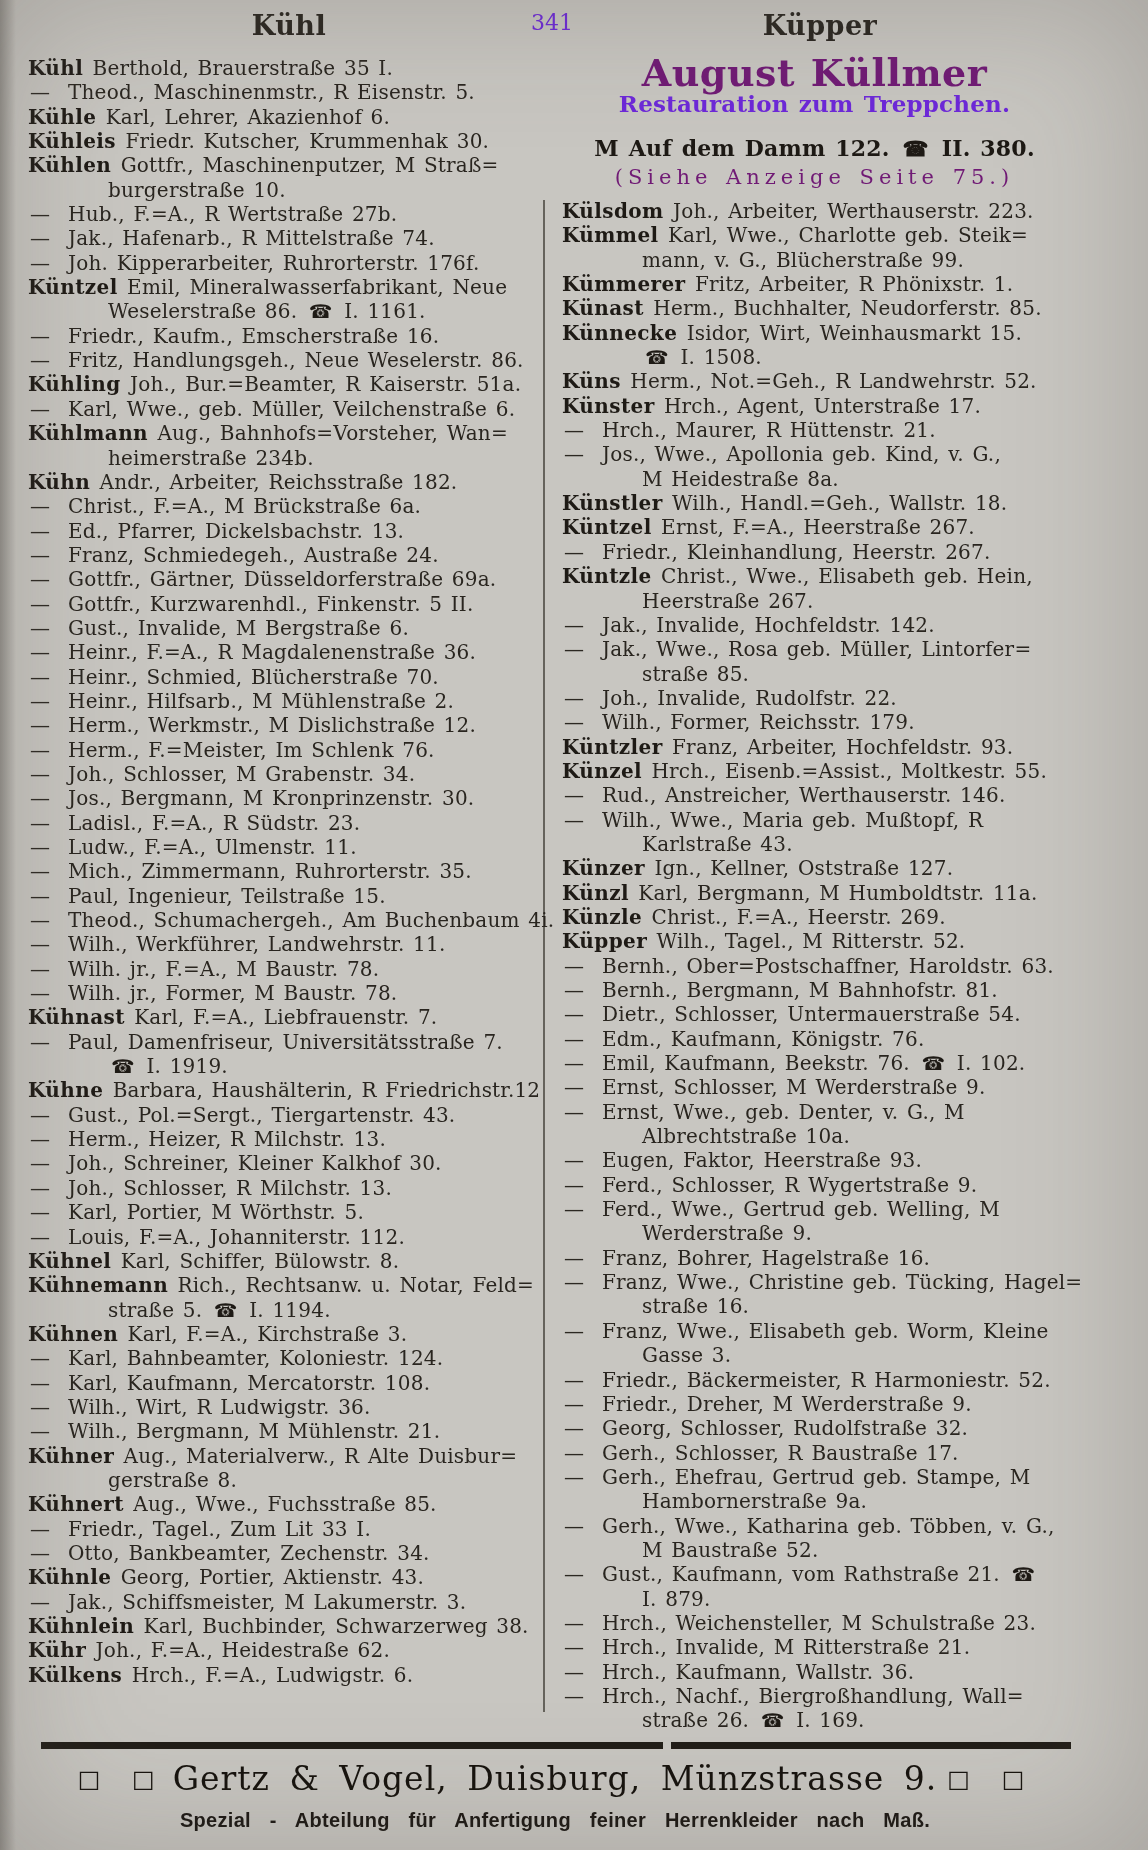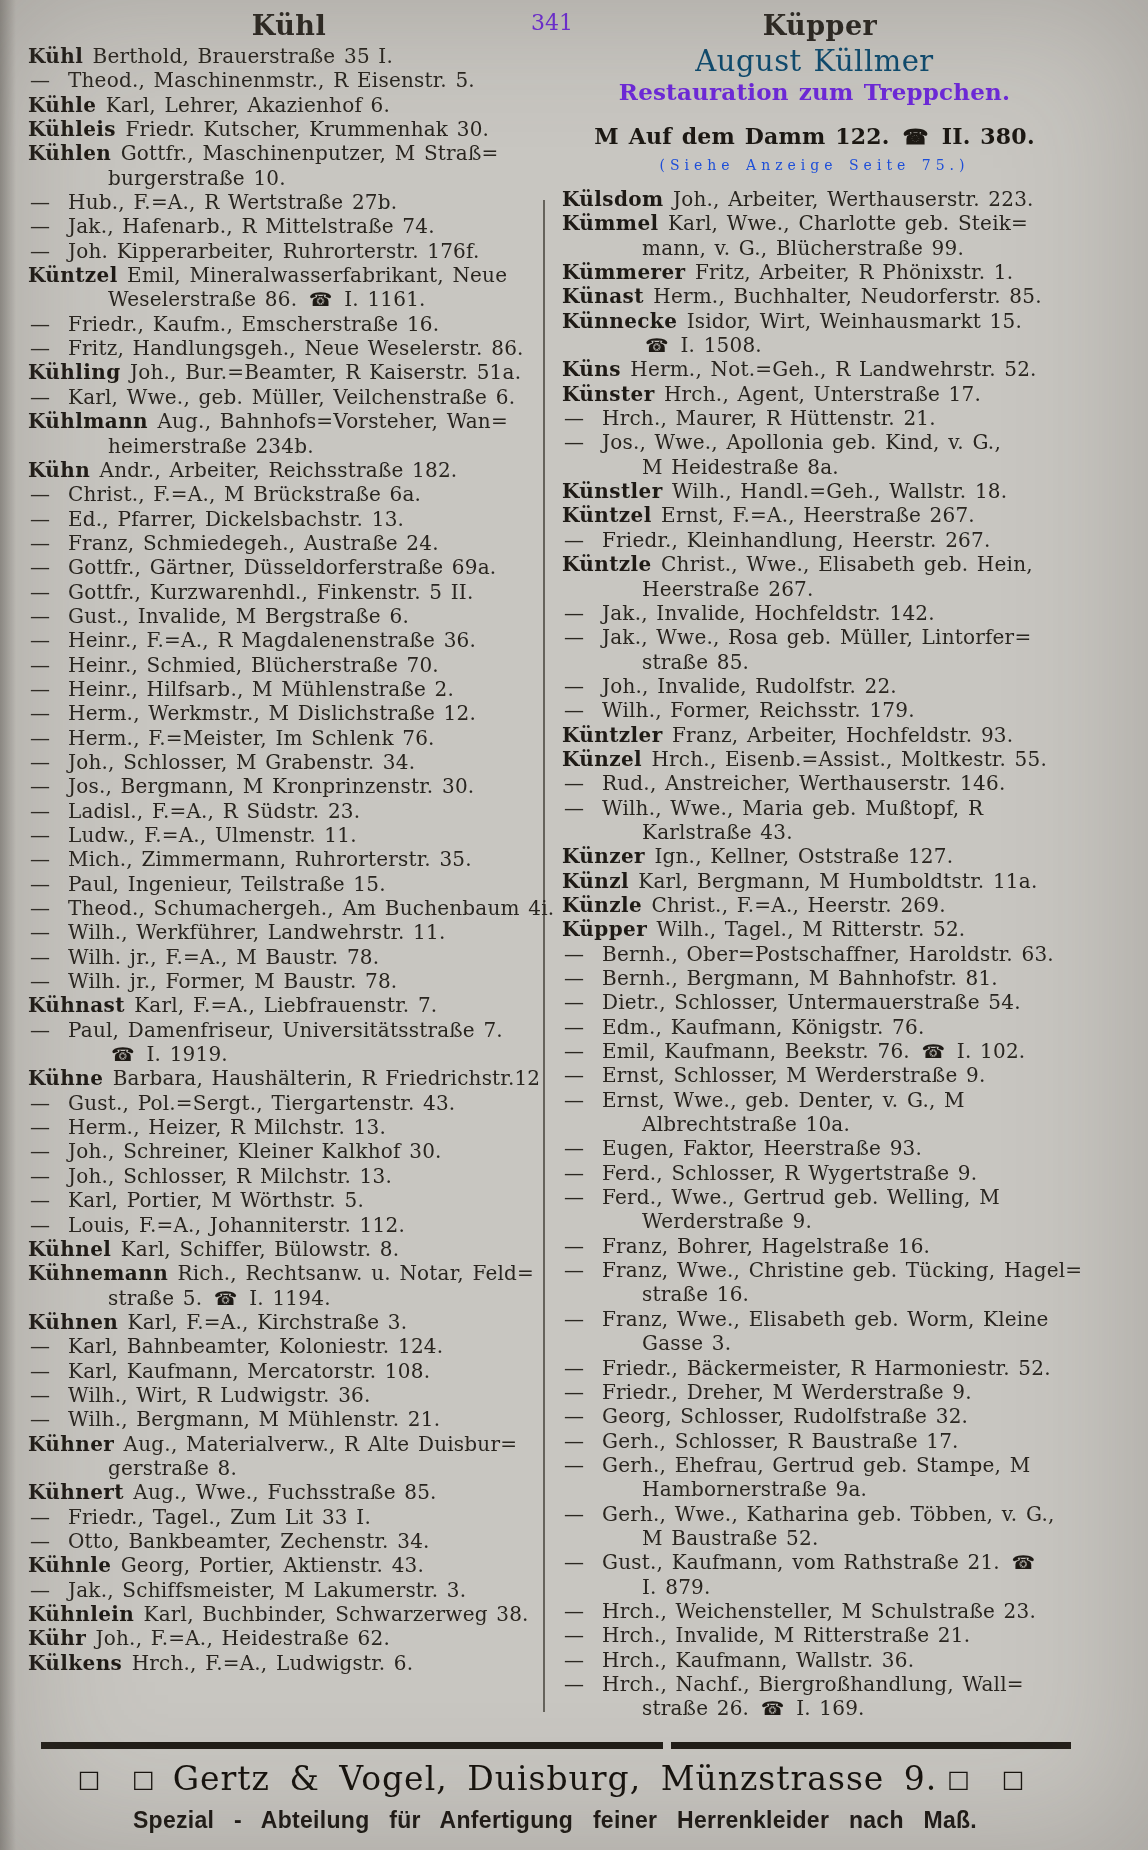--- a/index.html
+++ b/index.html
@@ -17,50 +17,50 @@
     position:absolute;left:0;top:0;width:16px;height:100%;z-index:4;pointer-events:none;
     background:linear-gradient(90deg,rgba(62,58,52,0.38),rgba(62,58,52,0));
   }
   
   .hdr{position:absolute;top:10px;white-space:nowrap;}
   .hdr-kw{font-weight:bold;font-size:27px;letter-spacing:.5px;}
   .hdr-left{left:289px;transform:translateX(-50%);}
   .hdr-num{left:552px;transform:translateX(-50%);font-size:22px;color:#6d28d9;}
   .hdr-right{left:820px;transform:translateX(-50%);}
   
-  .col{position:absolute;top:44px;font-size:20px;line-height:24.35px;word-spacing:2px;letter-spacing:.2px;}
+  .col{position:absolute;top:56px;font-size:20px;line-height:24.35px;word-spacing:2px;letter-spacing:.2px;}
   .col-left{left:28px;width:515px;}
   .col-right{left:562px;width:525px;}
   .line{white-space:nowrap;}
   .line .surname{font-weight:bold;letter-spacing:.4px;color:#1e1a15;}
   .dash{display:inline-block;min-width:30px;margin-left:2px;margin-right:8px;color:#2c2822;}
   .cont{padding-left:80px;}
   .phone{font-size:.95em;padding:0 3px;color:#1e1a15;}
   
   .v-divider{
     position:absolute;left:543px;top:200px;height:1512px;width:2px;
     background:#45413a;opacity:.75;
   }
   
   .ad-kullmer{text-align:center;width:505px;margin-bottom:8px;}
-  .ad-name{font-weight:normal;font-size:29px;line-height:34px;letter-spacing:.5px;color:#0c4a6e;}
+  .ad-name{font-weight:bold;font-size:38px;line-height:34px;letter-spacing:.5px;color:#701a75;}
   .ad-line2{font-weight:bold;font-size:23px;line-height:28px;color:#6d28d9;}
   .ad-line3{font-weight:bold;font-size:22px;line-height:28px;color:#1d1914;margin-top:16px;}
-  .ad-line4{font-size:14px;line-height:28px;letter-spacing:5px;color:#1d4ed8;}
+  .ad-line4{font-size:21px;line-height:28px;letter-spacing:5px;color:#701a75;}
   
   .bottom-rule{position:absolute;top:1742px;left:0;width:1148px;height:7px;}
   .bottom-rule .seg{position:absolute;top:0;height:7px;background:#211d17;}
   .seg1{left:41px;width:622px;}
   .seg2{left:671px;width:400px;}
   .bottom-ad{position:absolute;left:0;top:1758px;width:1110px;text-align:center;}
   .ba-line1{font-weight:normal;font-size:33px;line-height:42px;letter-spacing:1px;word-spacing:8px;color:#15110c;}
   .ba-line1 .squares{font-size:24px;vertical-align:3px;letter-spacing:8px;padding:0 10px;color:#15110c;}
   .ba-line2{
     font-family:"Liberation Sans","DejaVu Sans",sans-serif;
-    font-weight:bold;font-size:23px;line-height:40px;word-spacing:13px;letter-spacing:.3px;color:#1a1611;
+    font-weight:bold;font-size:20px;line-height:40px;word-spacing:13px;letter-spacing:.3px;color:#1a1611;
   }
 </style>
 </head>
 <body>
 
 <div class="page-vignette"></div>
 <div class="edge-left"></div>
 
 <div class="hdr hdr-left hdr-kw">Kühl</div>
 <div class="hdr hdr-num">341</div>

